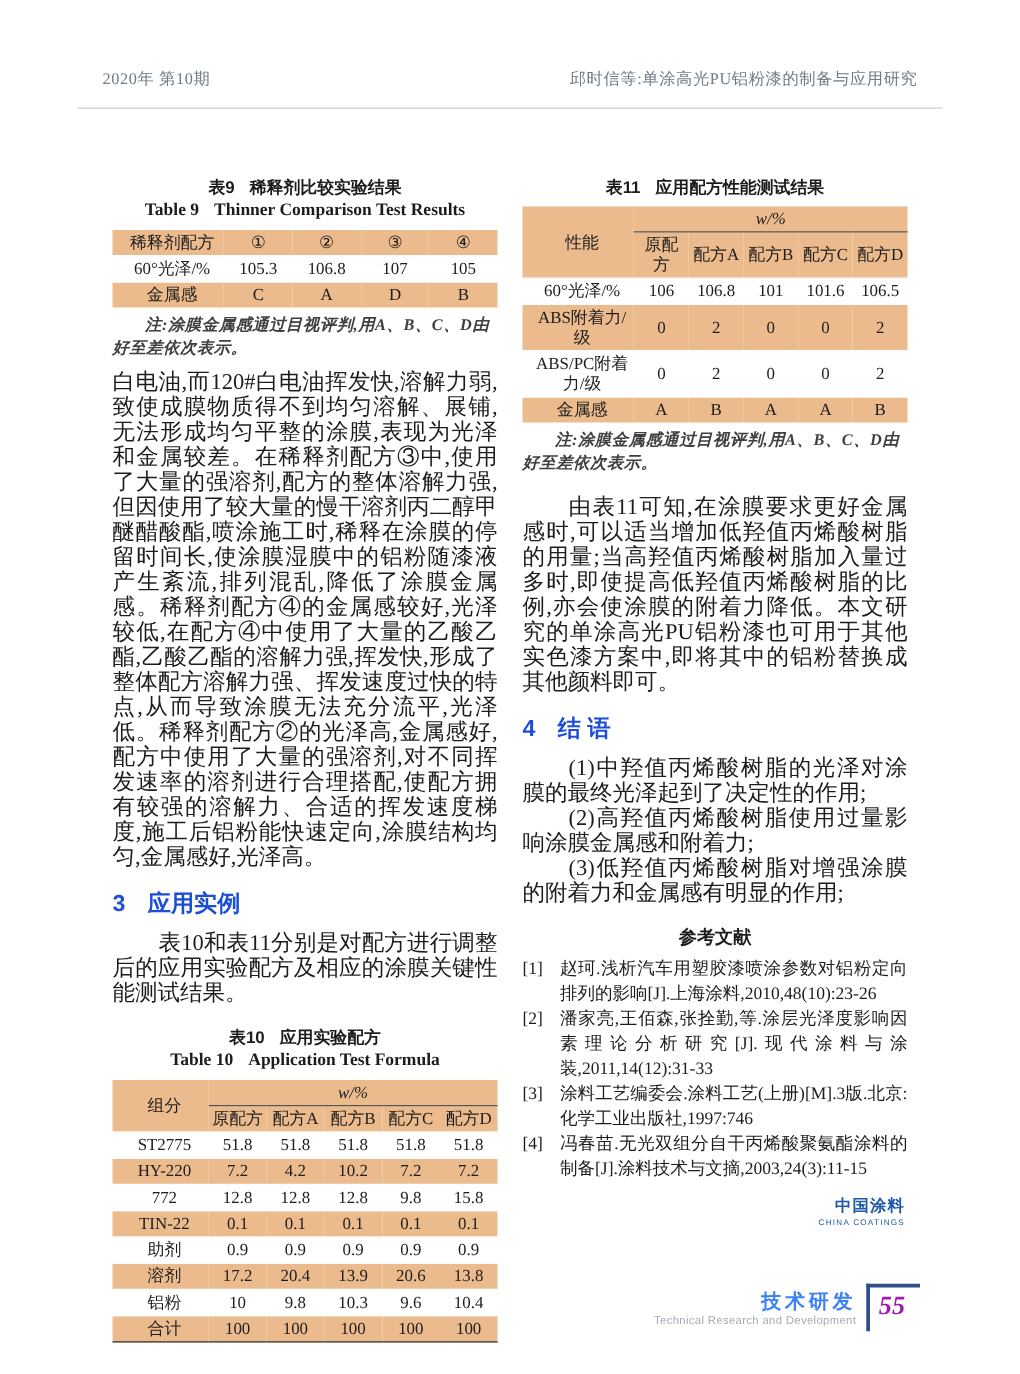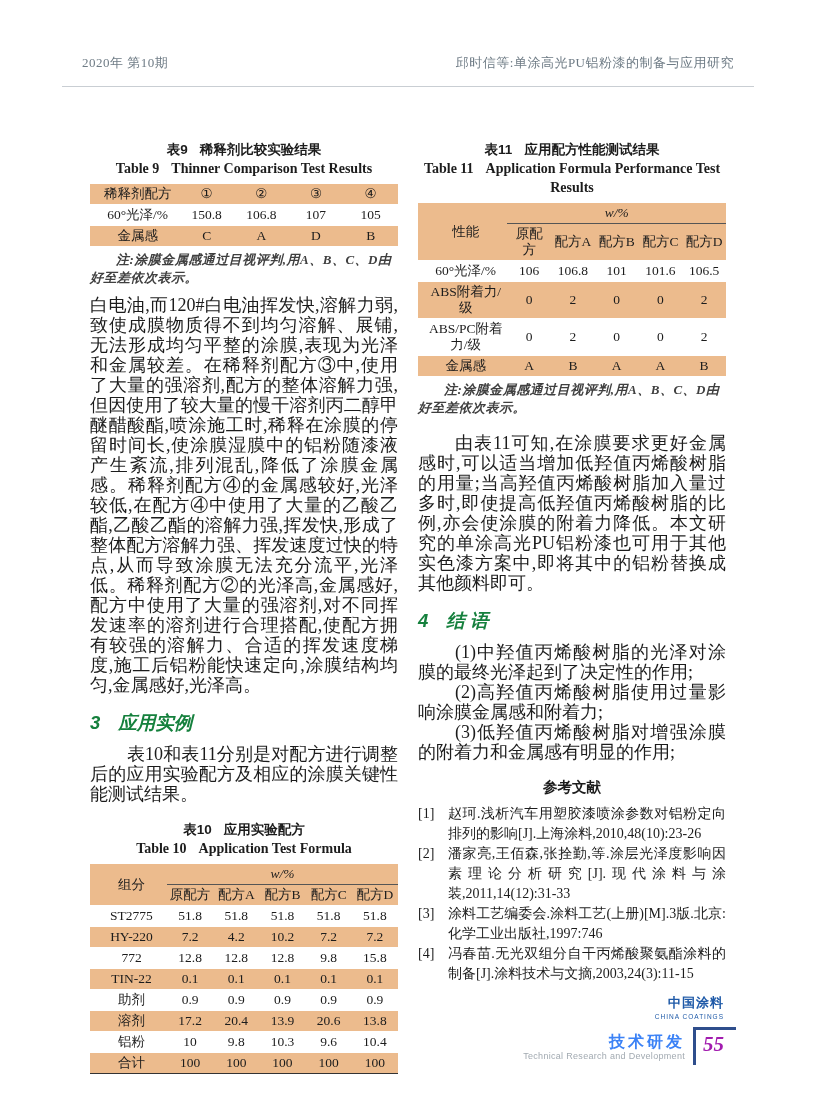--- a/index.html
+++ b/index.html
@@ -43,23 +43,22 @@
     margin-top:5px; color:#404040; font-weight:bold; font-style:italic;
     font-size:13px; line-height:18px; text-indent:2em; letter-spacing:.5px;
   }
   
   .par { font-size:18px; line-height:20px; text-align:justify; }
   .par.indent { text-indent:2.05em; }
   .mt8 { margin-top:8px; } .mt16 { margin-top:16px; }
   
   .sec {
     font-family:"Liberation Sans","DejaVu Sans",sans-serif;
-    color:#15803d; font-weight:bold; font-size:18.5px;
+    color:#1d4ed8; font-weight:bold; font-size:18.5px;
     margin:15px 0 9px;
-    font-style:italic;
   }
   .sec .num { margin-right:18px; }
   
   .ref-h { text-align:center; font-weight:bold; font-size:14.5px; margin:16px 0 7px;
            font-family:"Liberation Sans","DejaVu Sans",sans-serif; }
   .ref { display:flex; font-size:14px; line-height:20px; }
   .ref .rn { flex:0 0 30px; }
   .ref .rt { flex:1; text-align:justify; }
   
   .logo { margin-top:10px; text-align:right; padding-right:2px; color:#1f5aa8; }
@@ -111,21 +110,21 @@
         <tbody>
             <tr class="tan">
           <th class="first">稀释剂配方</th>
           <th>①</th>
           <th>②</th>
           <th>③</th>
           <th>④</th>
         </tr>
         <tr class="white">
           <td class="first">60°光泽/%</td>
-          <td>150.8</td>
+          <td>105.3</td>
           <td>106.8</td>
           <td>107</td>
           <td>105</td>
         </tr>
         <tr class="tan">
           <td class="first">金属感</td>
           <td>C</td>
           <td>A</td>
           <td>D</td>
           <td>B</td>
@@ -234,21 +233,20 @@
           <td>100</td>
         </tr>
       </tbody>
         </table>
     </div>
 
     <div class="col">
 
       <div class="tcap">
         <div class="cn"><span class="lbl">表11</span><span>应用配方性能测试结果</span></div>
-        <div><span class="lbl">Table 11</span><span>Application Formula Performance Test Results</span></div>
       </div>
 
       <table class="tbl">
         <colgroup>
             <col class="c0">
             <col>
             <col>
             <col>
             <col>
             <col>

